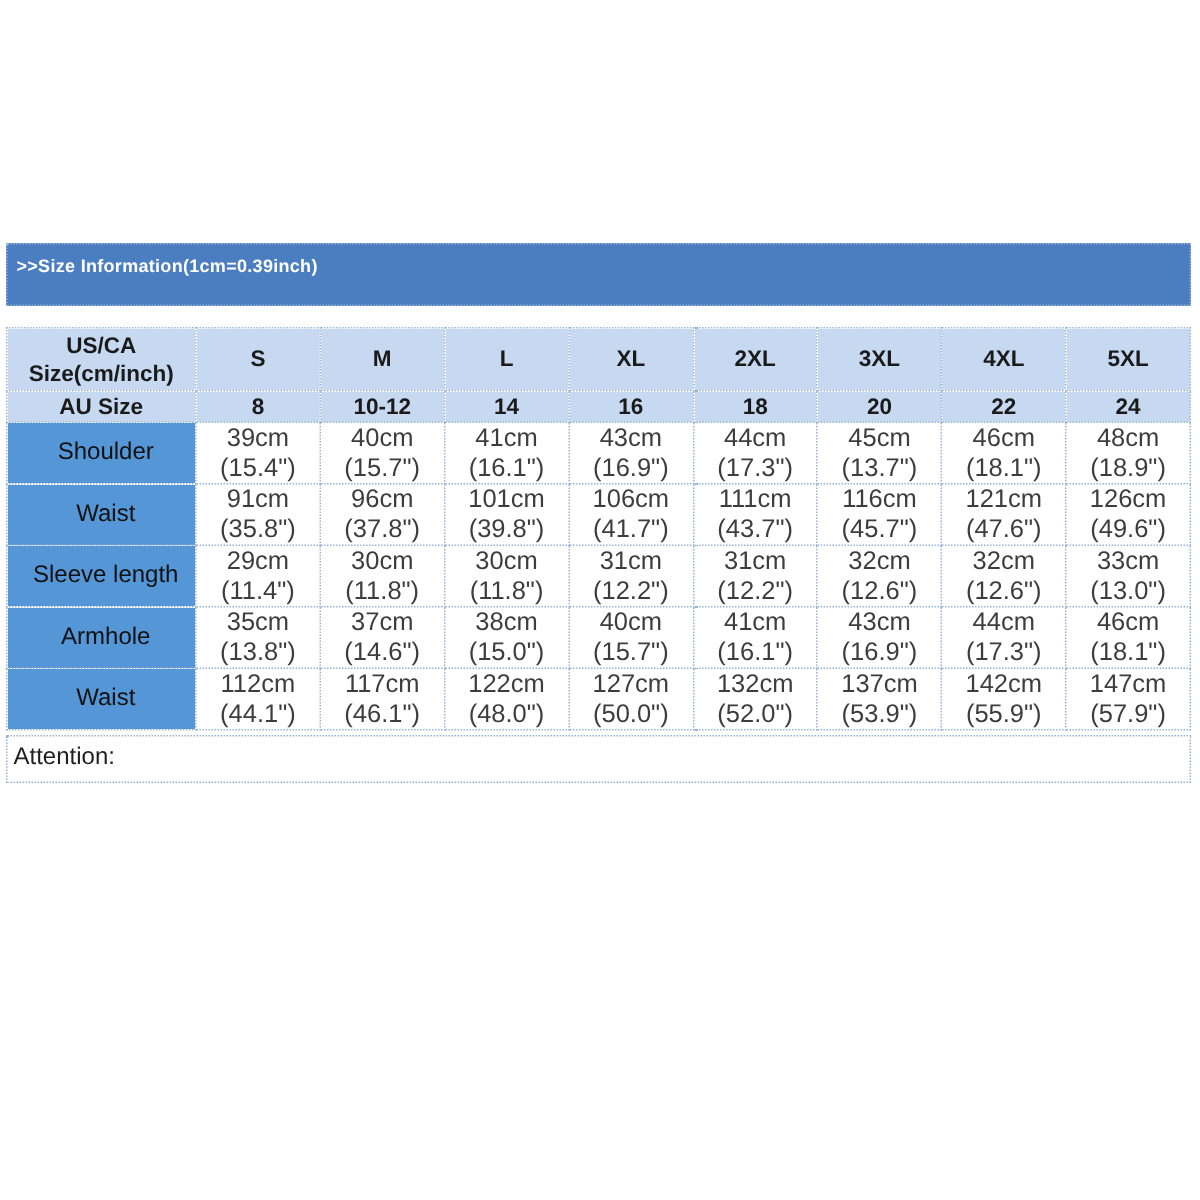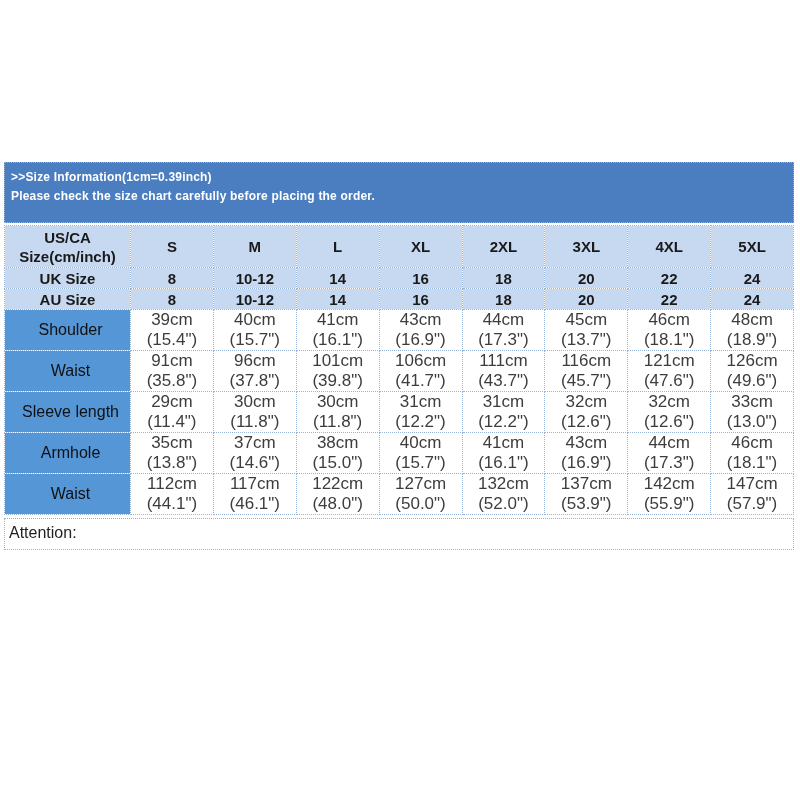--- a/index.html
+++ b/index.html
@@ -24,21 +24,21 @@
     font-weight: bold;
     font-size: 12px;
     line-height: 19px;
     padding: 5px 8px 16px 6px;
     letter-spacing: 0.2px;
   }
   table.size-table {
     border-collapse: collapse;
     table-layout: fixed;
     width: 790px;
-    margin-top: 2px;
+    margin-top: 14px;
   }
   .size-table col.label-col { width: 126px; }
   .size-table th, .size-table td {
     border: 1px dotted var(--border, #96b4d7);
     text-align: center;
     vertical-align: middle;
     padding: 0;
     overflow: hidden;
   }
   .size-table thead th {
@@ -82,21 +82,20 @@
     line-height: 22px;
   }
 </style>
 </head>
 <body>
 
 <div class="sheet">
 
   <div class="banner">
     <div>&gt;&gt;Size Information(1cm=0.39inch)</div>
-    <div>Please check the size chart carefully before placing the order.</div>
   </div>
 
   <table class="size-table">
     <colgroup>
       <col class="label-col">
       <col>
         <col>
         <col>
         <col>
         <col>
@@ -114,31 +113,20 @@
           <th>M</th>
           <th>L</th>
           <th>XL</th>
           <th>2XL</th>
           <th>3XL</th>
           <th>4XL</th>
           <th>5XL</th>
         </tr>
     </thead>
     <tbody id="size-table-body">
-        <tr class="size-row">
-          <th>UK Size</th>
-          <td>8</td>
-          <td>10-12</td>
-          <td>14</td>
-          <td>16</td>
-          <td>18</td>
-          <td>20</td>
-          <td>22</td>
-          <td>24</td>
-        </tr>
         <tr class="size-row">
           <th>AU Size</th>
           <td>8</td>
           <td>10-12</td>
           <td>14</td>
           <td>16</td>
           <td>18</td>
           <td>20</td>
           <td>22</td>
           <td>24</td>

